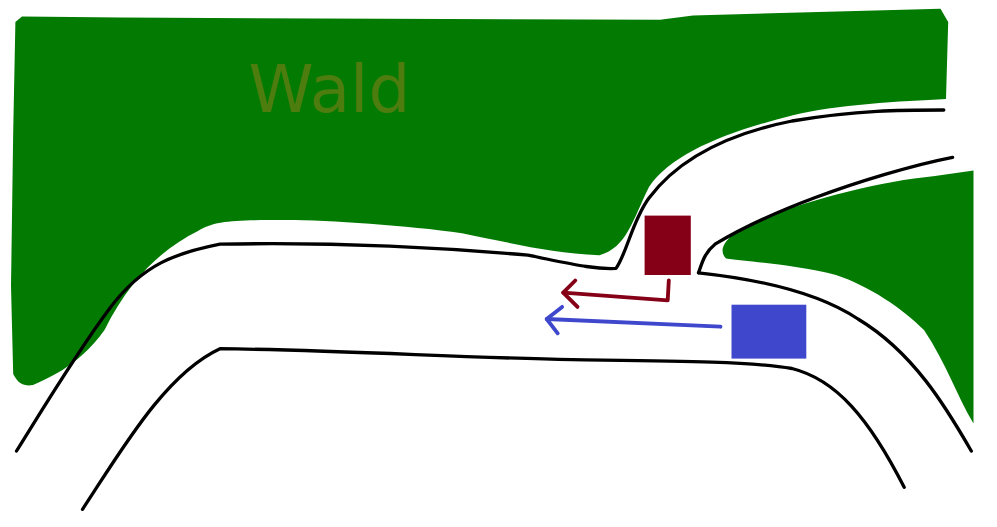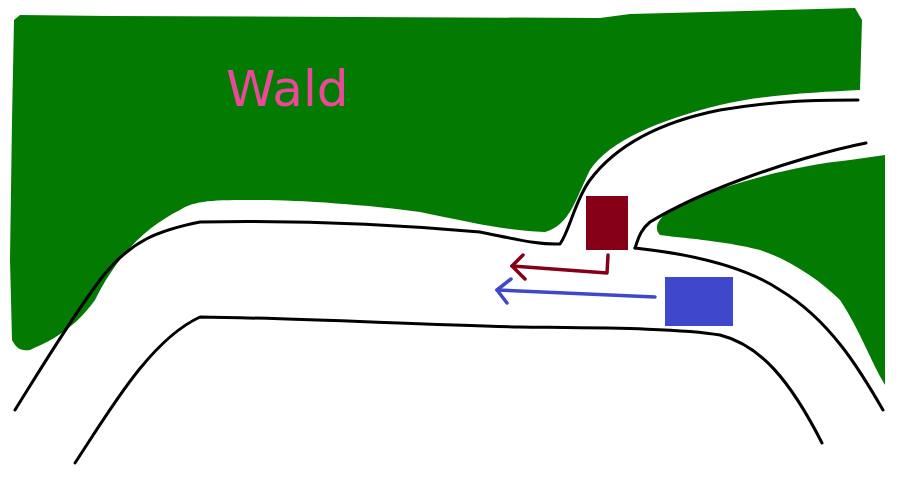--- a/index.html
+++ b/index.html
@@ -1,18 +1,18 @@
 <!DOCTYPE html>
 <html><head>
 <meta charset="utf-8">
 <style>
   html,body{margin:0;padding:0;background:#ffffff;}
   #canvas{position:relative;width:906px;height:479px;overflow:hidden;background:#ffffff;}
   svg{position:absolute;left:0;top:0;}
-  .label{position:absolute;font-family:"DejaVu Sans",sans-serif;color:#ec4899;font-size:50px;line-height:1;margin-top:12px;}
+  .label{position:absolute;font-family:"DejaVu Sans",sans-serif;color:#4d7c0f;font-size:60px;line-height:1;}
 </style>
 </head>
 <body>
 
 <div id="canvas">
   <svg width="906" height="479" viewBox="0 0 906 479">
 
     <path fill="#037B03" d="M20,15 L110,16 L600,18 L630,14 L855,8 L862,20 L860,90
          C820,92 760,95 720,105 C660,120 610,140 590,170
          C575,200 570,225 545,232

